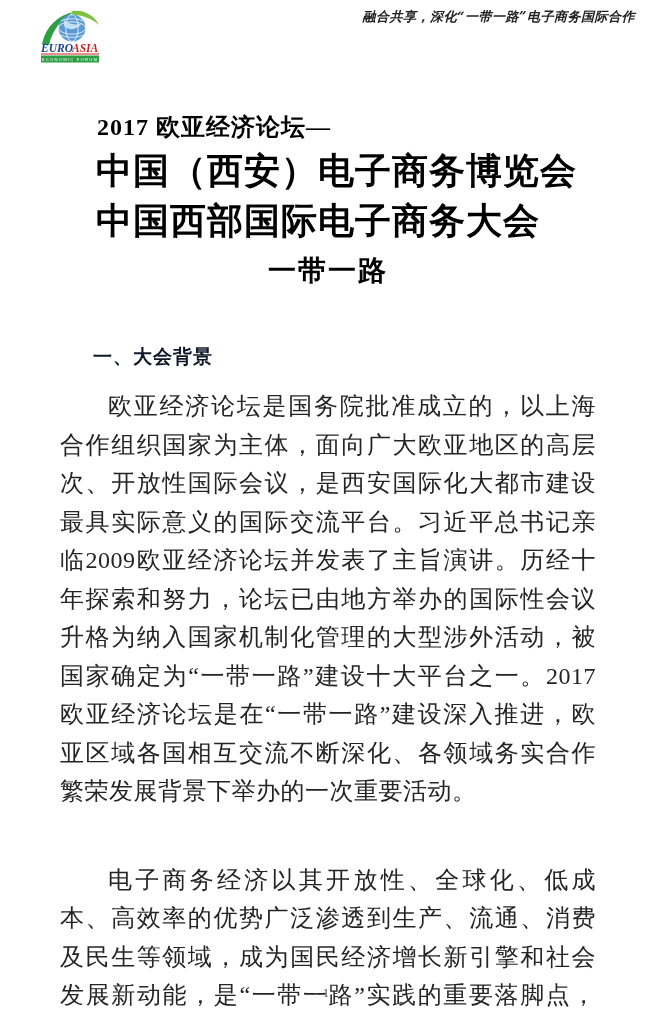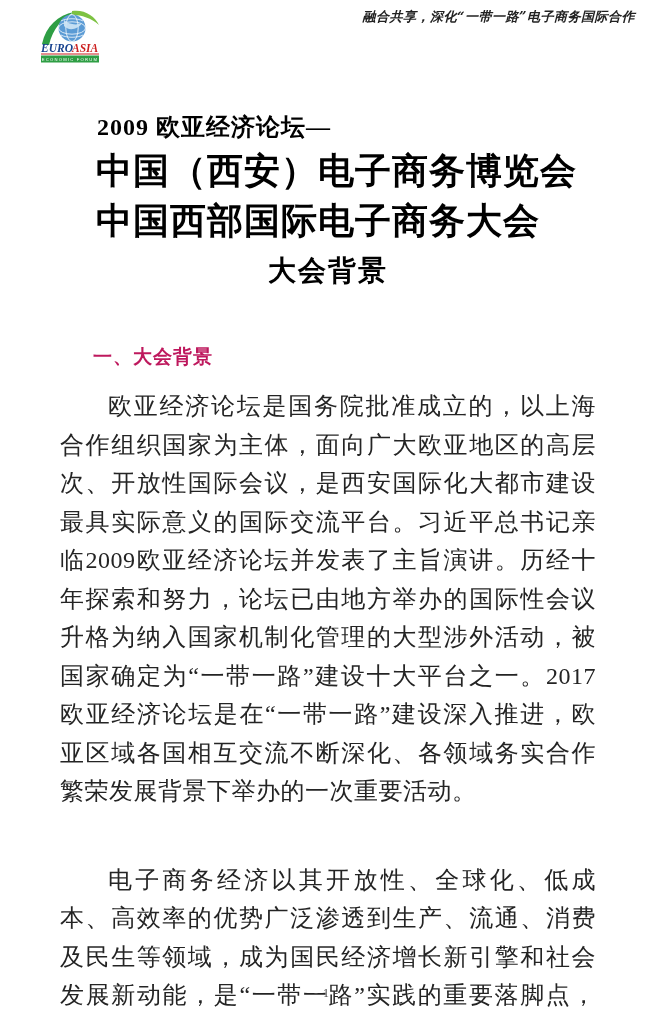--- a/index.html
+++ b/index.html
@@ -83,21 +83,21 @@
     top: 344px;
     left: 60px;
     right: 57px;
   }
   .section-heading {
     font-size: 19px;
     font-weight: bold;
     padding-left: 33px;
     margin-bottom: 17px;
     letter-spacing: 1px;
-    color: #be185d;
+    color: #0f172a;
   }
   .content p {
     font-size: 24px;
     line-height: 38.5px;
     text-align: justify;
     text-justify: inter-character;
     text-indent: 2em;
     letter-spacing: 0.5px;
     color: #242424;
     font-weight: normal;
@@ -141,24 +141,24 @@
       <line x1="3" y1="46" x2="61" y2="46" stroke="#cc1f1f" stroke-width="1"></line>
       <rect x="3" y="47.5" width="58" height="7" fill="#2e9e44"></rect>
       <text x="32" y="52.8" text-anchor="middle" font-family="Liberation Sans, sans-serif" font-size="4.2" letter-spacing="1.2" fill="#ffffff">ECONOMIC FORUM</text>
     </svg>
 
 
     <div class="slogan">融合共享，深化“一带一路”电子商务国际合作</div>
   </div>
 
   <div class="doc-title">
-    <div class="t-prefix">2009 欧亚经济论坛—</div>
+    <div class="t-prefix">2017 欧亚经济论坛—</div>
     <div class="t-main">中国（西安）电子商务博览会</div>
     <div class="t-main">中国西部国际电子商务大会</div>
-    <div class="t-sub">大会背景</div>
+    <div class="t-sub">一带一路</div>
   </div>
 
   <div class="content">
     <div class="section-heading">一、大会背景</div>
     <p class="first">欧亚经济论坛是国务院批准成立的，以上海合作组织国家为主体，面向广大欧亚地区的高层次、开放性国际会议，是西安国际化大都市建设最具实际意义的国际交流平台。习近平总书记亲临2009欧亚经济论坛并发表了主旨演讲。历经十年探索和努力，论坛已由地方举办的国际性会议升格为纳入国家机制化管理的大型涉外活动，被国家确定为“一带一路”建设十大平台之一。2017欧亚经济论坛是在“一带一路”建设深入推进，欧亚区域各国相互交流不断深化、各领域务实合作繁荣发展背景下举办的一次重要活动。</p>
     <p class="second">电子商务经济以其开放性、全球化、低成本、高效率的优势广泛渗透到生产、流通、消费及民生等领域，成为国民经济增长新引擎和社会发展新动能，是“一带一路”实践的重要落脚点，孕育全球经济合作新机遇。当前，全球电子商务进入全面发展和联动发展叠加的新时期，世界各国电子商务均表现出积极增长势头，跨境电子商务贸易与资本合作加</p>
   </div>
 
   <div class="footer">- 1 -</div>
 

